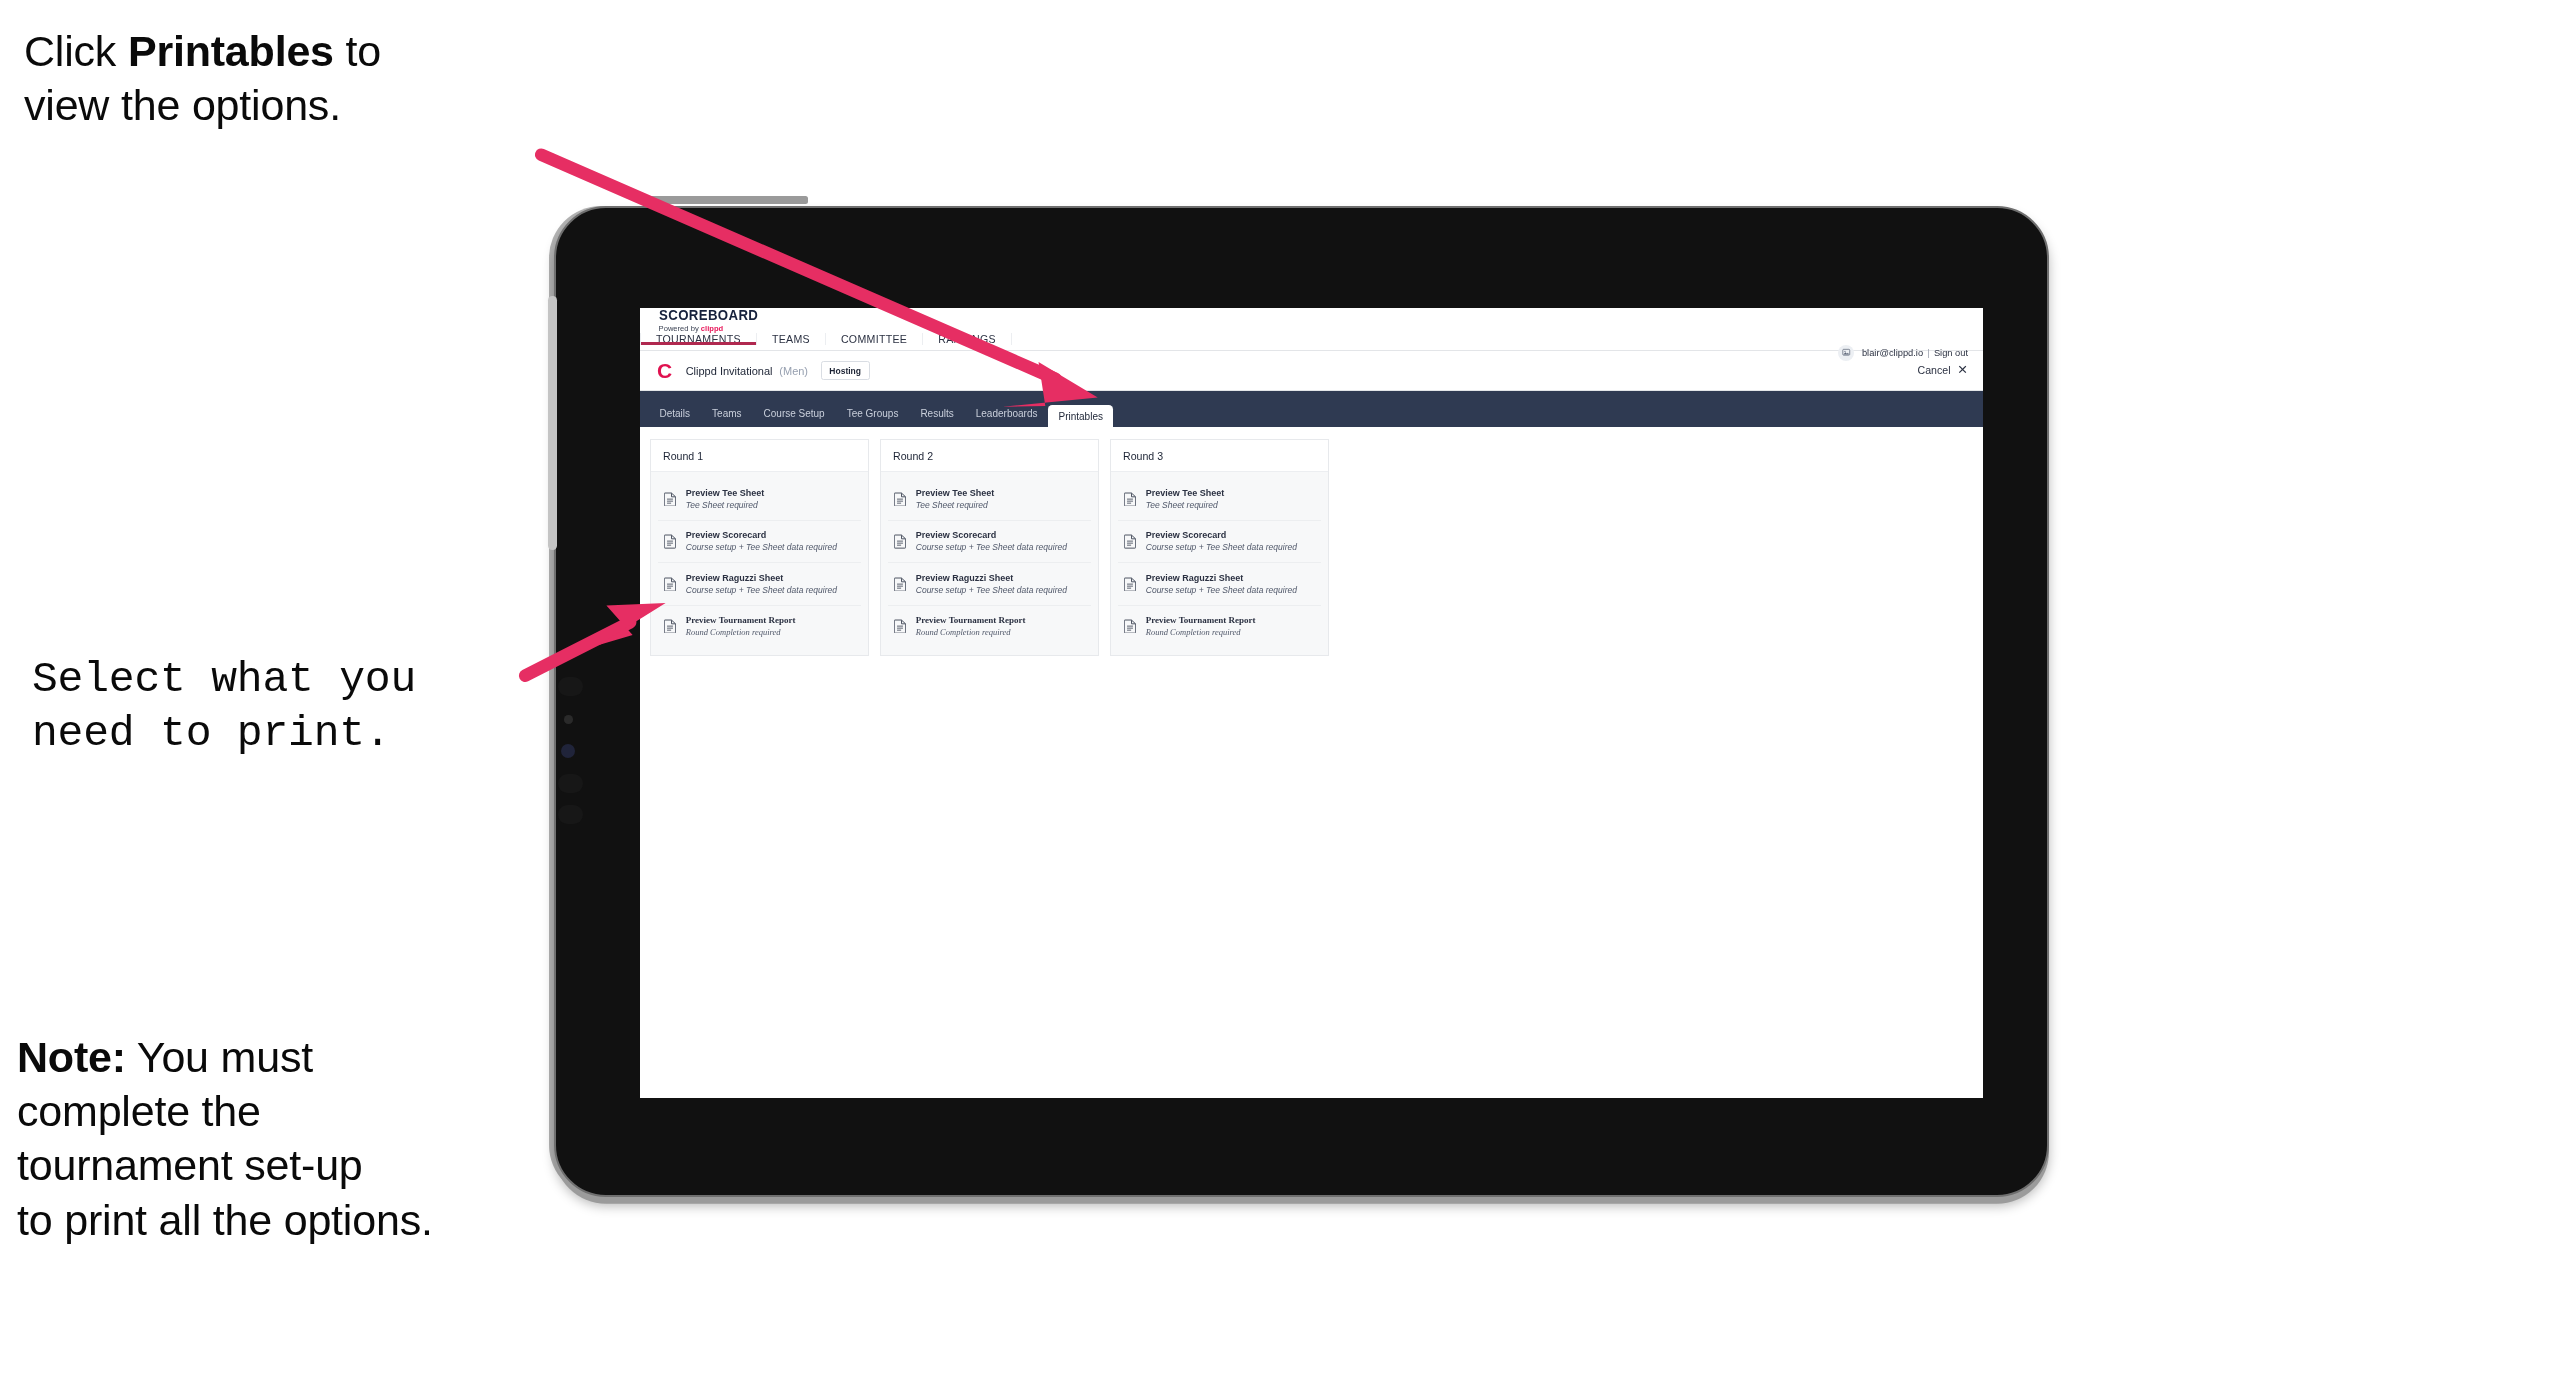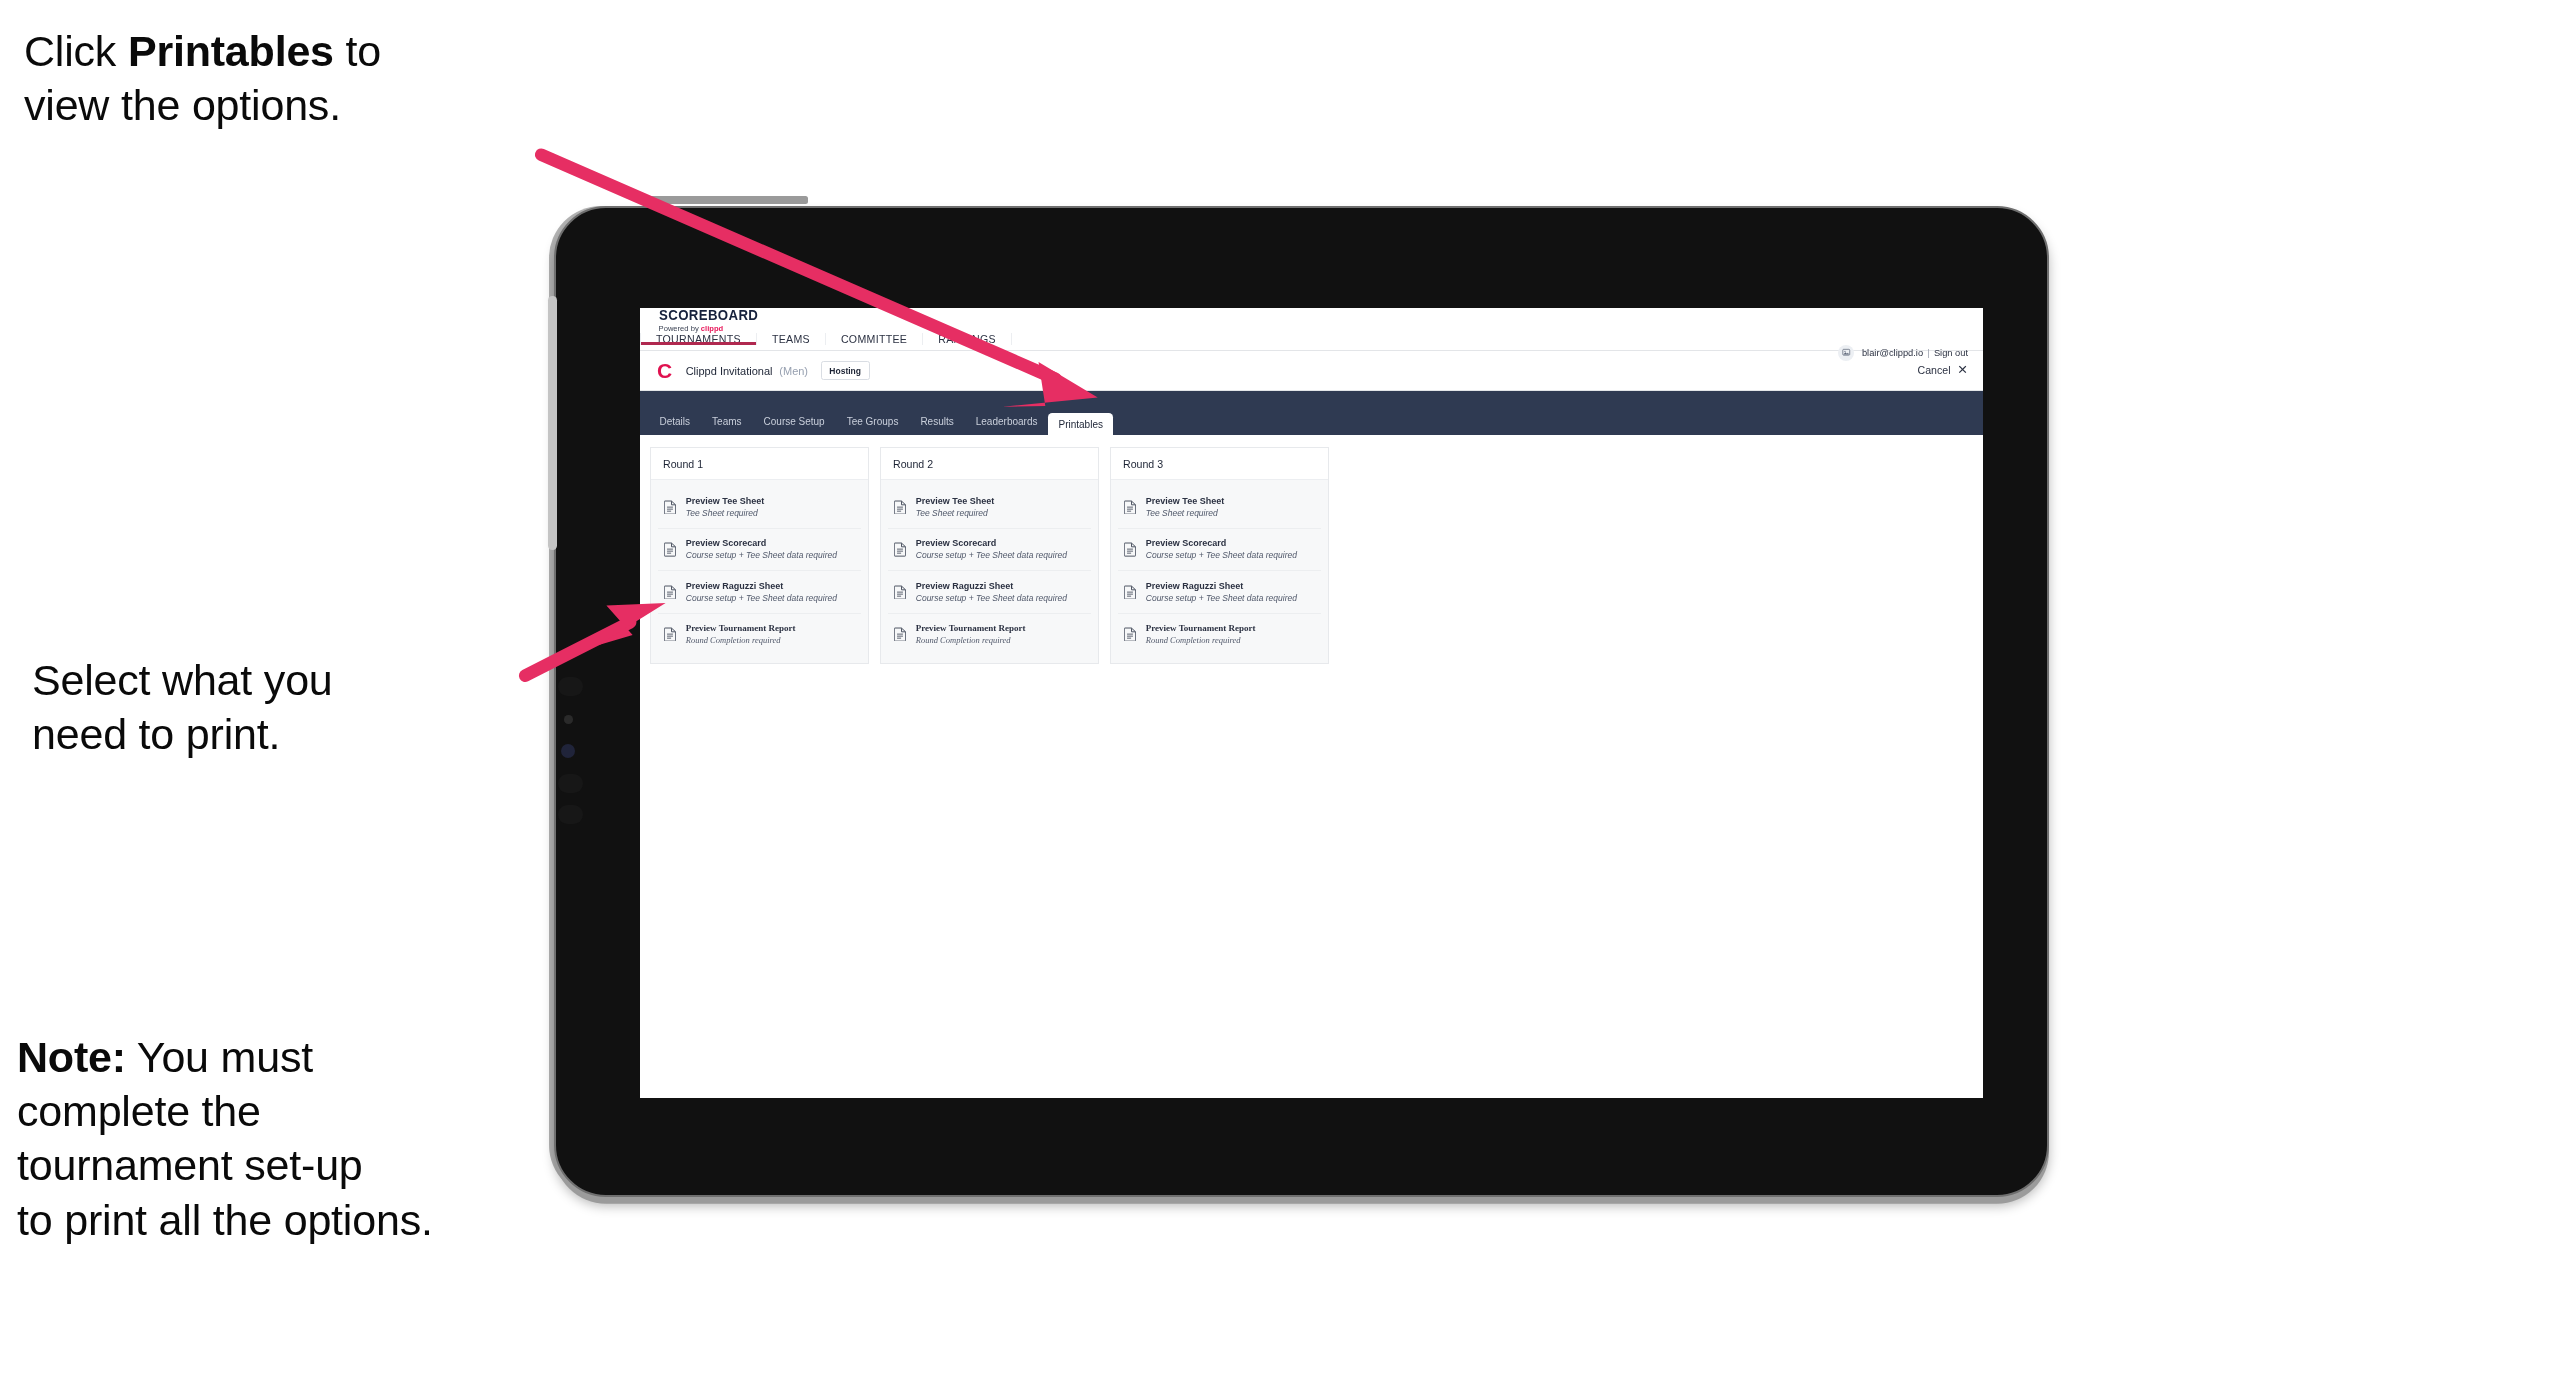--- a/index.html
+++ b/index.html
@@ -16,21 +16,21 @@
     position: absolute;
     color: #0a0a0a;
     font-family: "Liberation Sans", sans-serif;
     font-size: 43px;
     line-height: 1.26;
     letter-spacing: -0.2px;
     white-space: pre-line;
   }
   .annot b { font-weight: 700; }
   #annot-1 { left: 24px; top: 24px; width: 558px; }
-  #annot-2 { left: 32px; top: 653px; width: 524px; }
+  #annot-2 { left: 32px; top: 653px; width: 524px; font-family: Liberation Mono, monospace; }
   #annot-3 { left: 17px; top: 1030px; width: 668px; }
 
   
   .arrow-layer { position: absolute; left: 0; top: 0; width: 2576px; height: 1386px; pointer-events: none; }
 
   
   #tablet {
     position: absolute;
     left: 554px; top: 206px;
     width: 1495px; height: 991px;
@@ -133,21 +133,21 @@
     cursor: pointer;
   }
   .tcancel {
     margin-left: auto; font-size: 10.6px; color: #2b3142;
     display: flex; align-items: center; gap: 6.8px; cursor: pointer;
   }
   .tcancel .x { font-size: 12.7px; line-height: 1; }
 
   
   .subnav {
-    height: 44px; background: #2f3a52;
+    height: 36px; background: #2f3a52;
     display: flex; align-items: flex-end; padding-left: 8.5px;
   }
   .subnav-item {
     font-size: 10px; color: #c9cfdb;
     padding: 0 11px; height: 28px;
     display: flex; align-items: center; cursor: pointer;
   }
   .subnav-item.active {
     background: #ffffff; color: #22293a; font-weight: 400;
     border-radius: 4.2px 4.2px 0 0;

